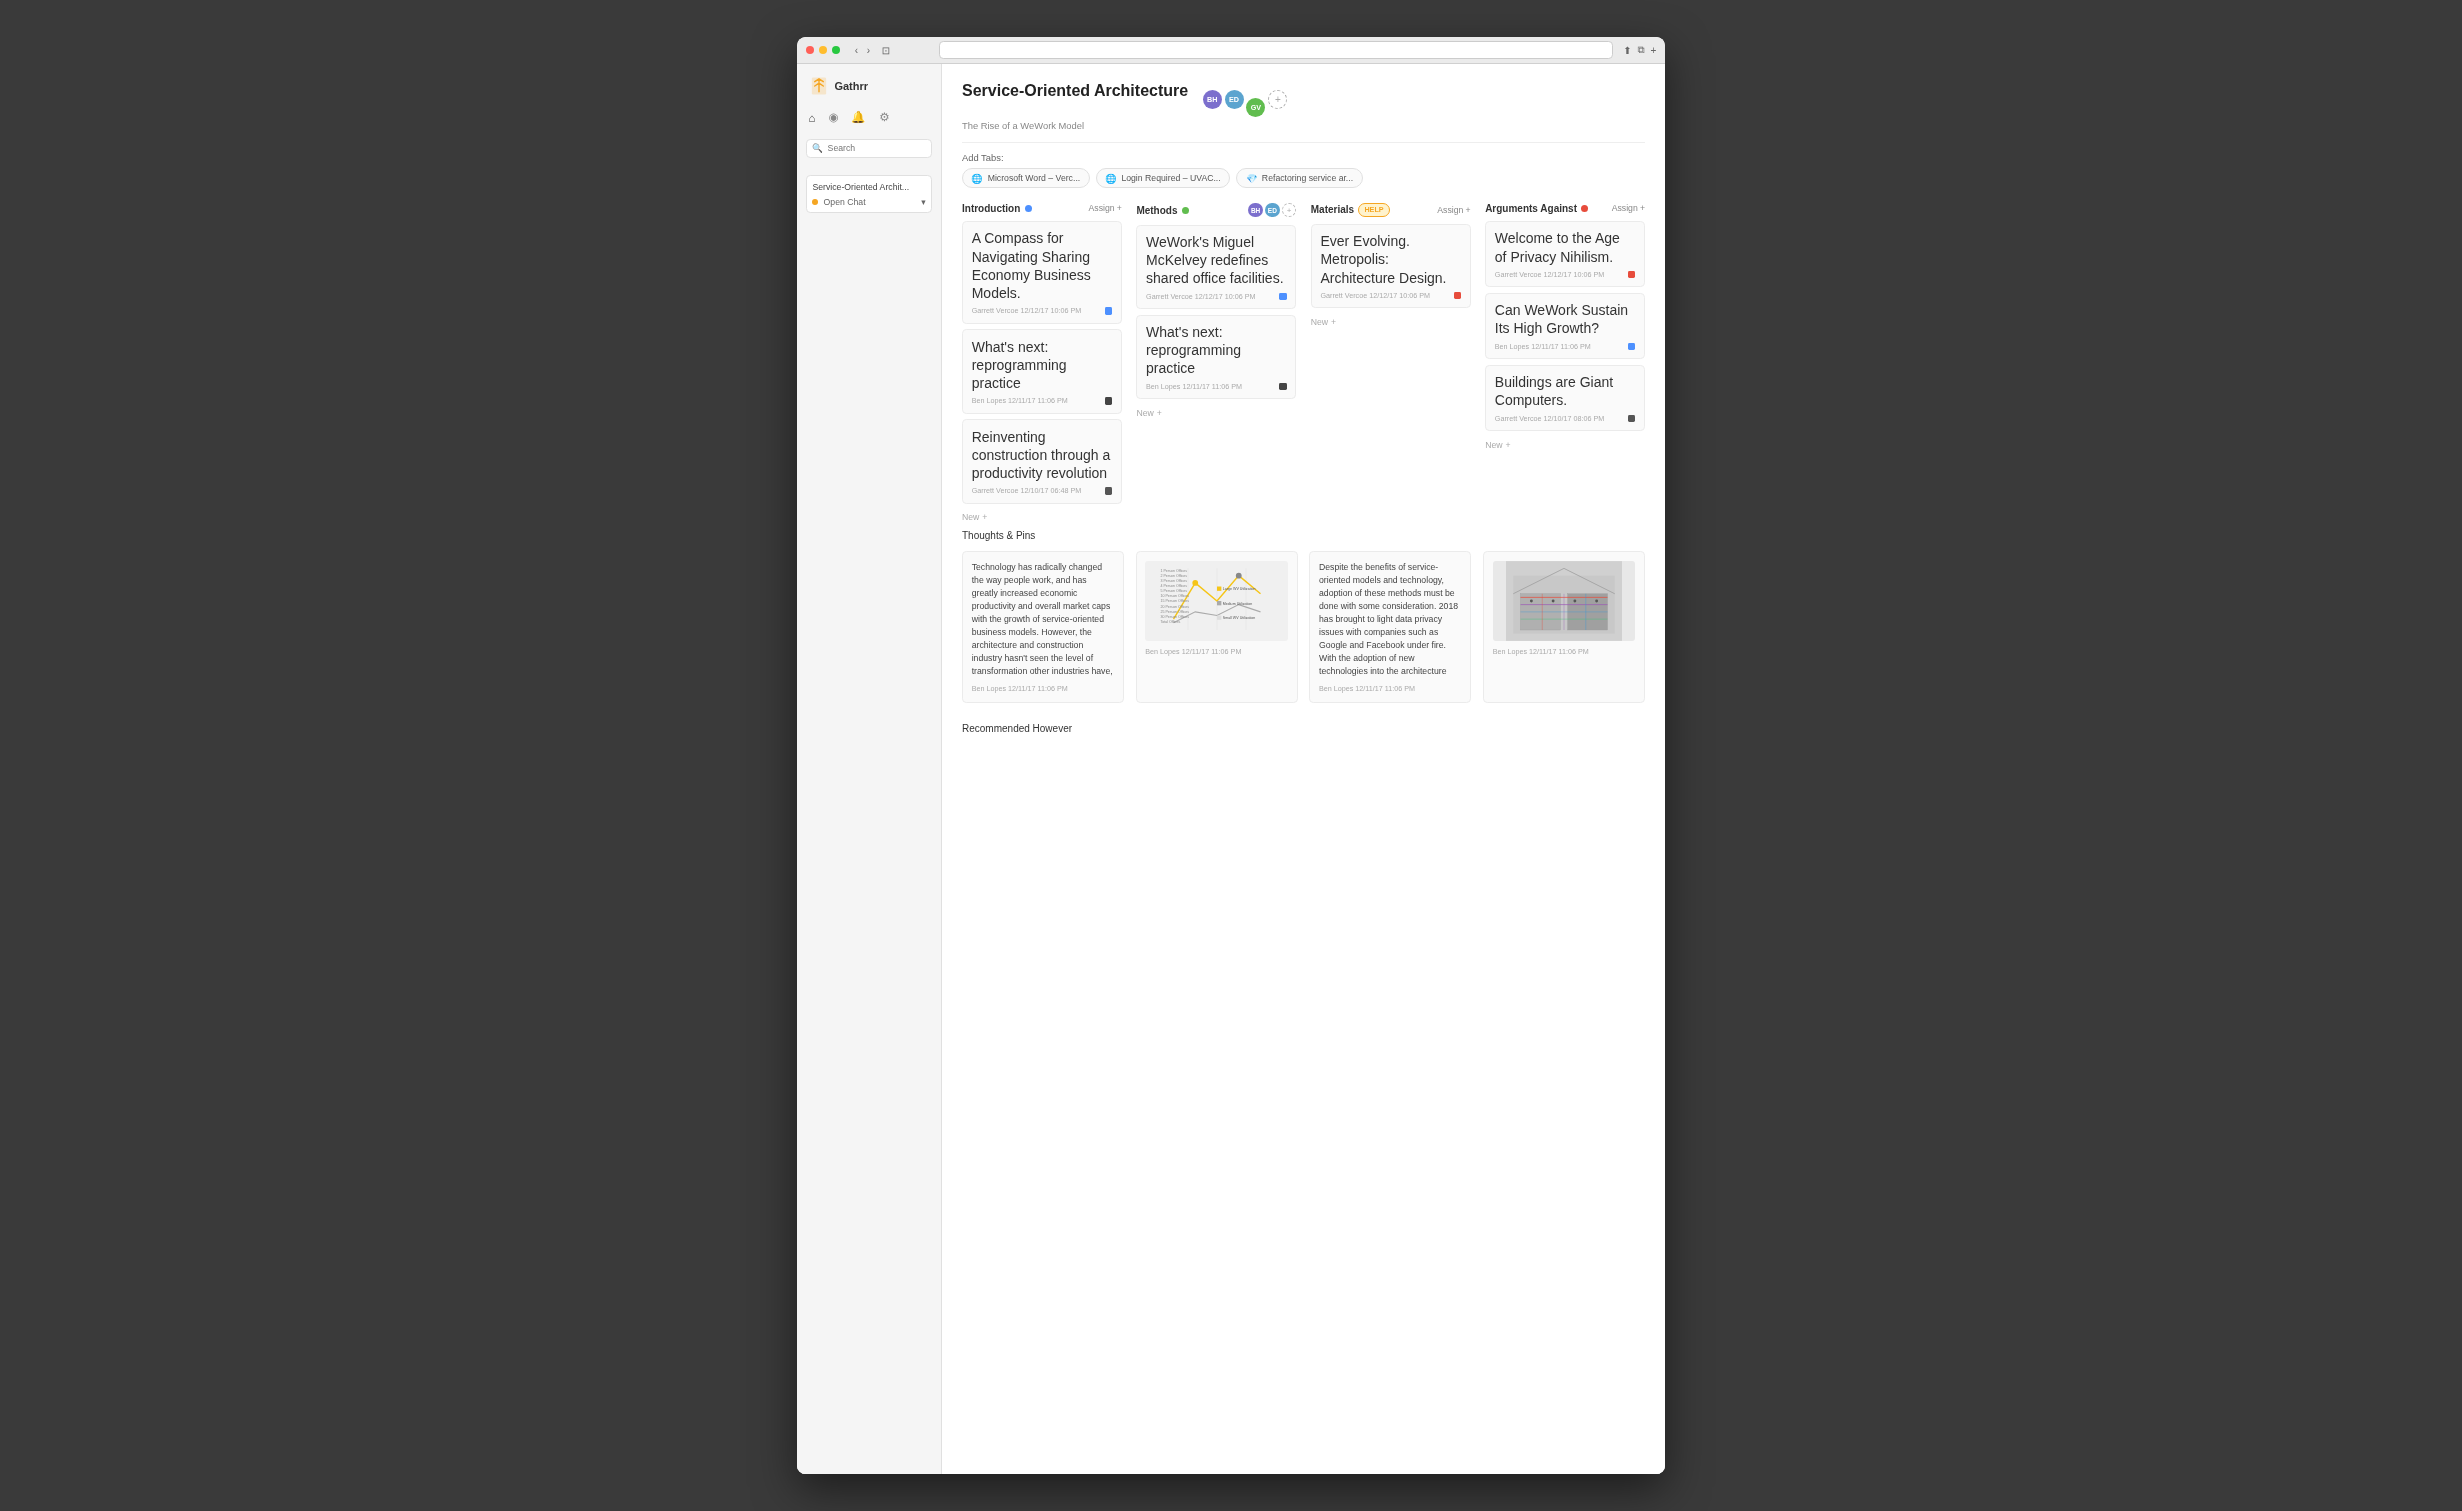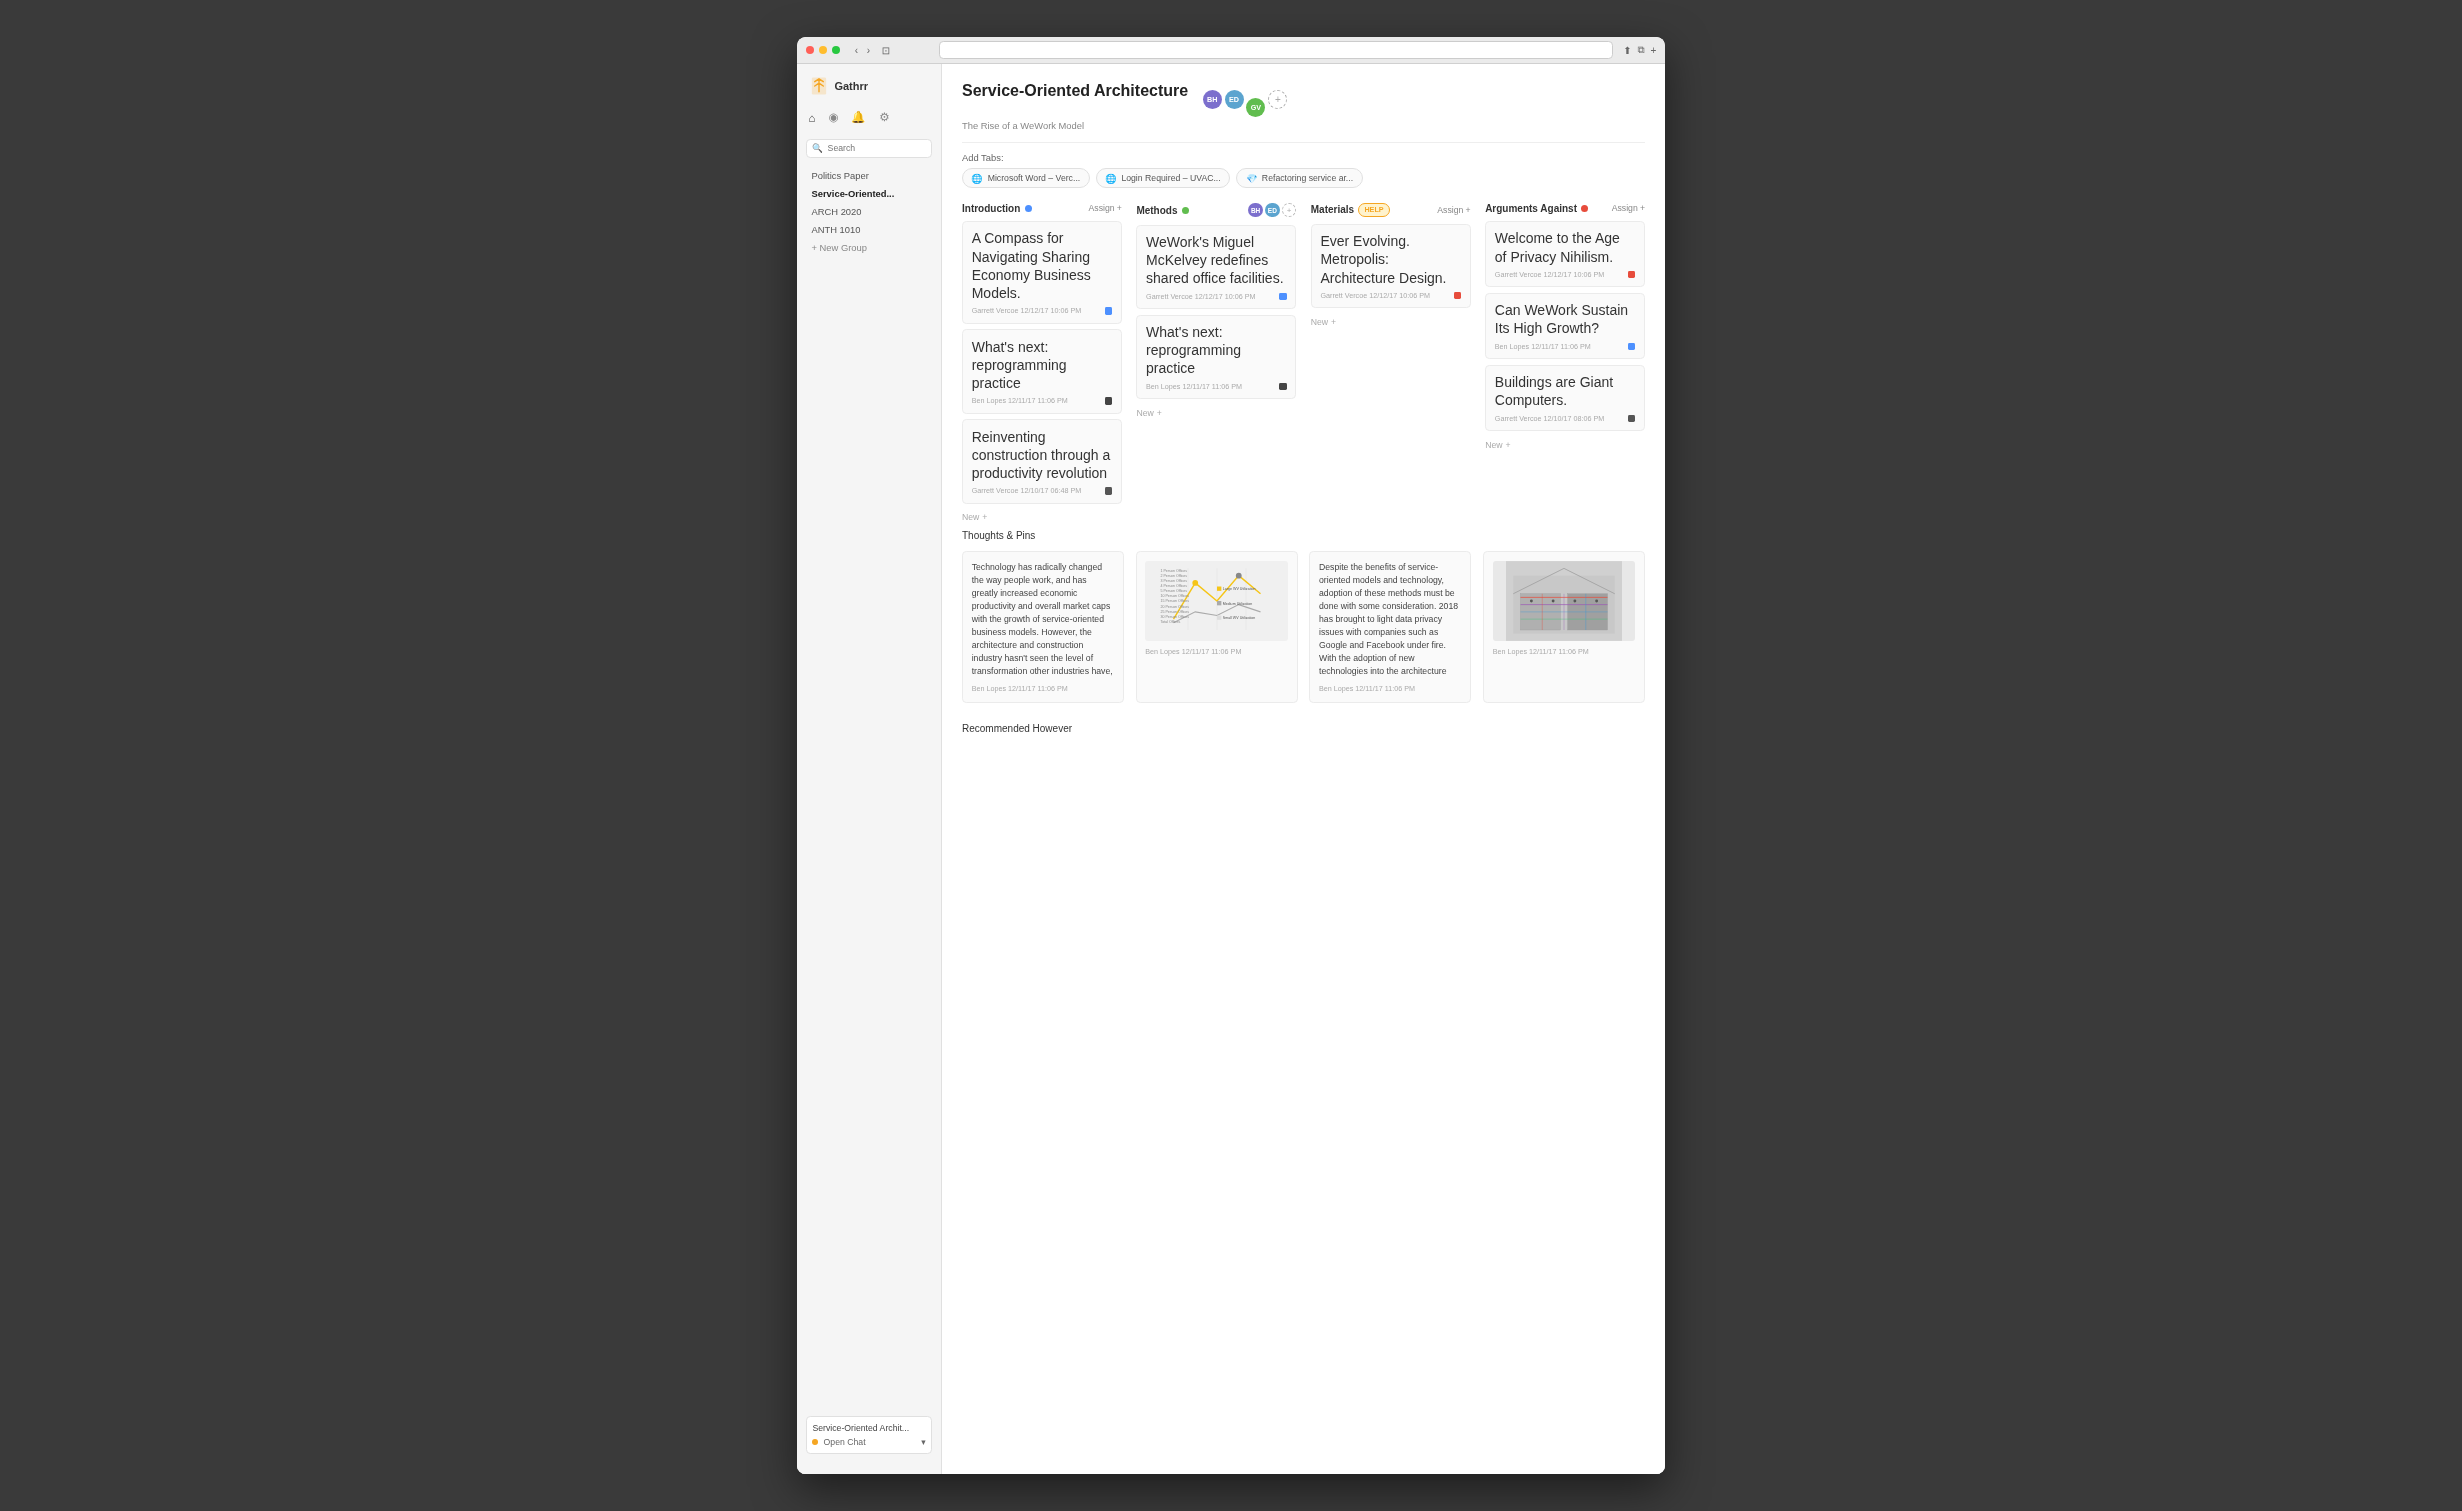--- a/index.html
+++ b/index.html
@@ -431,27 +431,20 @@
       <div class="nav-icons">
         <button class="nav-icon-btn active">⌂</button>
         <button class="nav-icon-btn">◉</button>
         <button class="nav-icon-btn">🔔</button>
         <button class="nav-icon-btn">⚙</button>
       </div>
       <div class="search-box">
         <span style="color:#aaa;font-size:8.7px;">🔍</span>
         <input type="text" placeholder="Search" style="">
       </div>
-      <div class="sidebar-list">
-        <div class="sidebar-item">Politics Paper</div>
-        <div class="sidebar-item active">Service-Oriented...</div>
-        <div class="sidebar-item">ARCH 2020</div>
-        <div class="sidebar-item">ANTH 1010</div>
-        <div class="sidebar-new-group">+ New Group</div>
-      </div>
       <div class="sidebar-bottom">
         <div class="sidebar-bottom-title">Service-Oriented Archit...</div>
         <div class="open-chat">
           <div>
             <span class="chat-dot"></span>
             <span>Open Chat</span>
           </div>
           <span>▾</span>
         </div>
       </div>

